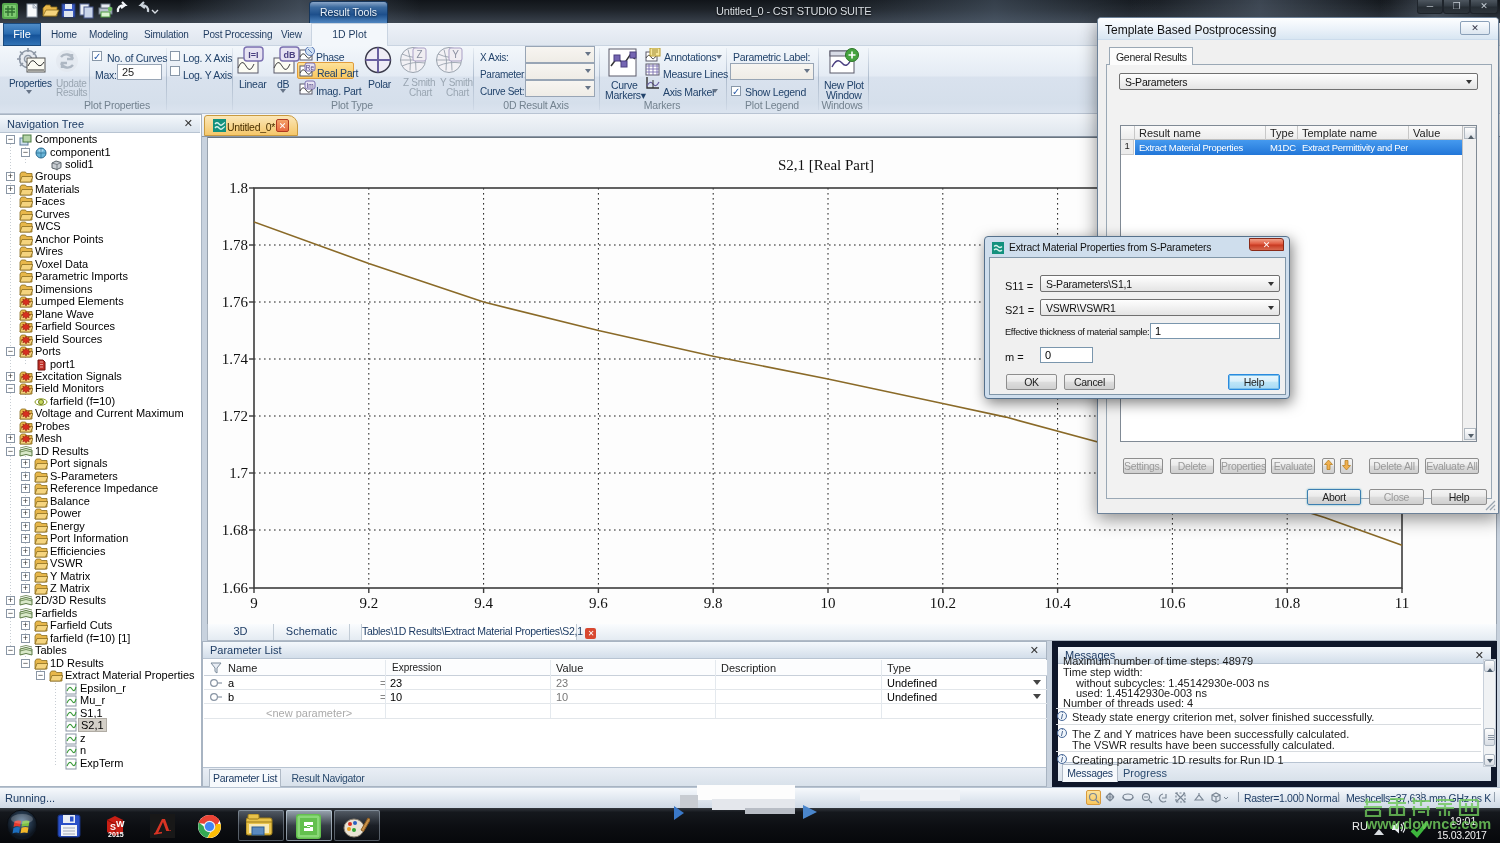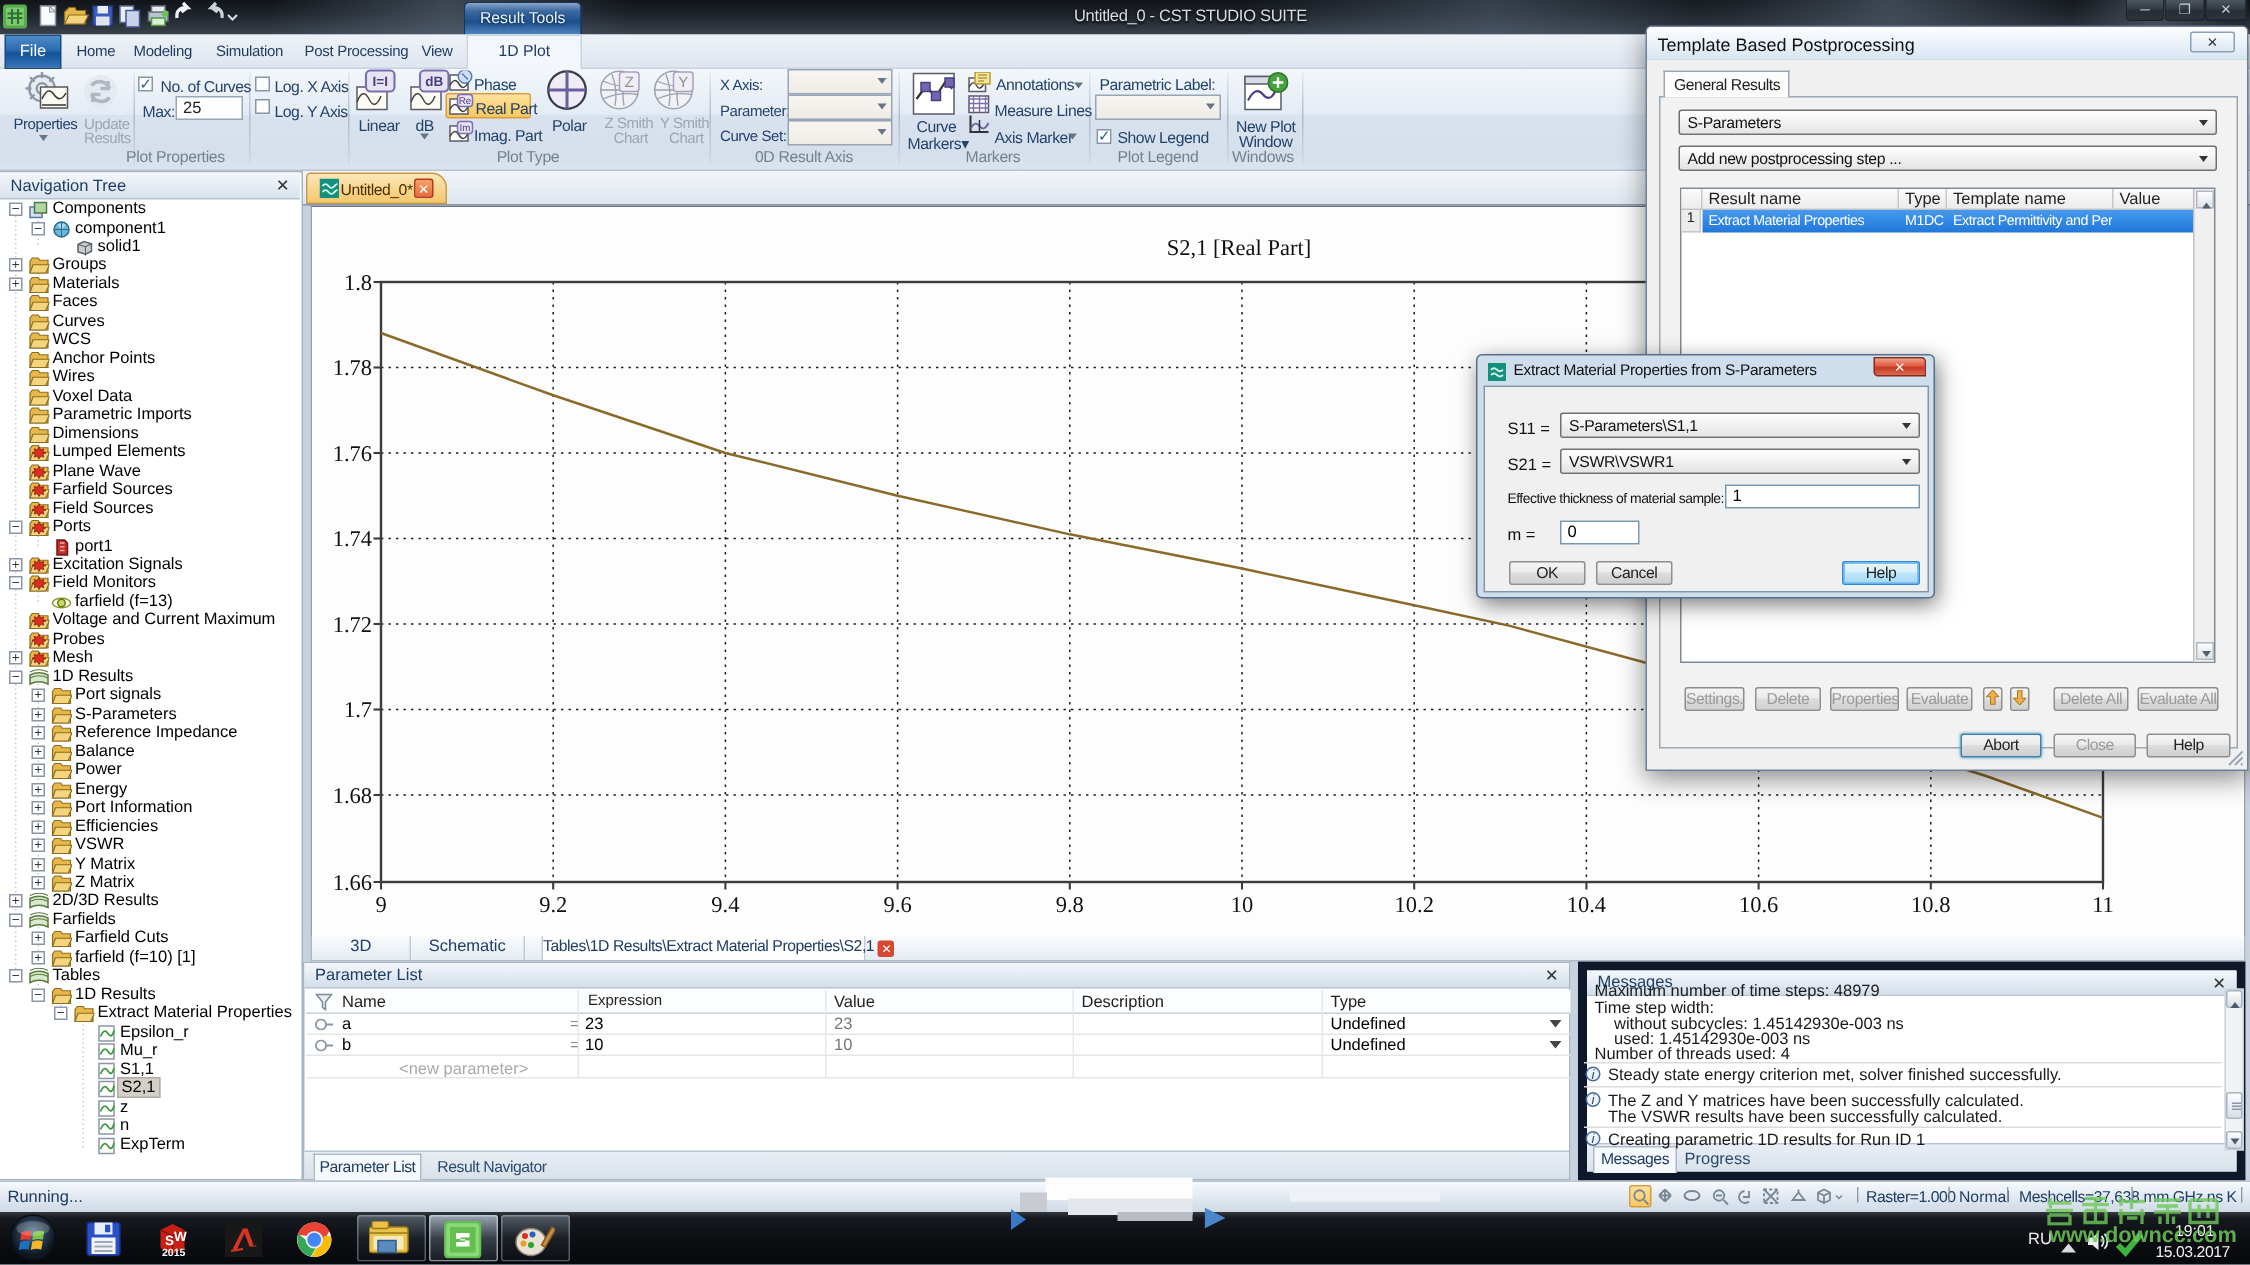--- a/index.html
+++ b/index.html
@@ -529,21 +529,21 @@
         <path d="M1 11 l2 -5.5 h11 l-2.5 5.5 z" fill="#f5d47e" stroke="#8a6d1f" stroke-width=".8"></path>
         <path d="M7 2 l1.2 2 2 -.8 -.6 2 2 .8 -2 .8 .6 2 -2 -.8 -1.2 2 -1.2 -2 -2 .8 .6 -2 -2 -.8 2 -.8 -.6 -2 2 .8 z" fill="#d83020" stroke="#8a1408" stroke-width=".5"></path>
       </svg></span>
     <span class="txt" style="left:35px;"><span>Field Monitors</span></span>
   </div>
 <div class="trow" style="left:0;top:394.9px;width:200px;">
     <span style="position:absolute;left:34px;top:1px;"><svg width="14" height="12">
         <ellipse cx="7" cy="6" rx="6" ry="3.2" fill="none" stroke="#8a9a20"></ellipse>
         <circle cx="7" cy="6" r="2.5" fill="#c8d860" stroke="#6a7a18"></circle>
       </svg></span>
-    <span class="txt" style="left:50px;"><span>farfield (f=13)</span></span>
+    <span class="txt" style="left:50px;"><span>farfield (f=10)</span></span>
   </div>
 <div class="trow" style="left:0;top:407.3px;width:200px;">
     <span style="position:absolute;left:19px;top:1px;"><svg width="14" height="12">
         <path d="M1 3 l1.5 -2 h4 l1 1.5 h5.5 v8.5 h-12 z" fill="#e8b74a" stroke="#8a6d1f" stroke-width=".8"></path>
         <path d="M1 11 l2 -5.5 h11 l-2.5 5.5 z" fill="#f5d47e" stroke="#8a6d1f" stroke-width=".8"></path>
         <path d="M7 2 l1.2 2 2 -.8 -.6 2 2 .8 -2 .8 .6 2 -2 -.8 -1.2 2 -1.2 -2 -2 .8 .6 -2 -2 -.8 2 -.8 -.6 -2 2 .8 z" fill="#d83020" stroke="#8a1408" stroke-width=".5"></path>
       </svg></span>
     <span class="txt" style="left:35px;"><span>Voltage and Current Maximum</span></span>
   </div>
 <div class="trow" style="left:0;top:419.8px;width:200px;">
@@ -990,21 +990,20 @@
 .combo{position:absolute;height:17px;background:linear-gradient(180deg,#fefefe,#f0f0f0 55%,#e4e4e4);border:1px solid #707070;border-radius:2px;font-size:10.5px;letter-spacing:-.2px;color:#111;padding:2px 0 0 5px;white-space:nowrap;}
 .combo .ar{position:absolute;right:5px;top:6px;width:0;height:0;border:3.5px solid transparent;border-top:4.5px solid #333;}
 </style>
 <div id="tpl">
  <div class="tbar"></div>
     <div class="title">Template Based Postprocessing</div>
  <div class="cbtn">✕</div>
  <div class="abs" style="left:11px;top:29px;width:84px;height:18px;background:#fcfcfc;border:1px solid #9aa8b5;border-bottom:none;font-size:10.5px;letter-spacing:-.3px;padding:3px 0 0 6px;color:#222;z-index:2;white-space:nowrap;">General Results</div>
  <div class="abs" style="left:8px;top:46px;width:386px;height:435px;background:#f2f2f2;border:1px solid #9aa8b5;"></div>
  <div class="combo" style="left:21px;top:55px;width:359px;">S-Parameters<span class="ar"></span></div>
- <div class="combo" style="left:21px;top:79px;width:359px;">Add new postprocessing step ...<span class="ar"></span></div>
  <div class="abs" style="left:22px;top:107px;width:357px;height:317px;background:#fff;border:1px solid #808a95;">
    <div class="abs" style="left:0;top:0;width:355px;height:14px;background:linear-gradient(180deg,#fafafa,#ececec);border-bottom:1px solid #c0c0c0;font-size:11px;color:#222;">
      <span class="abs" style="left:18px;top:1px;">Result name</span>
      <span class="abs" style="left:149px;top:1px;">Type</span>
      <span class="abs" style="left:181px;top:1px;">Template name</span>
      <span class="abs" style="left:292px;top:1px;">Value</span>
      <span class="abs" style="left:13px;top:0;width:1px;height:14px;background:#c8c8c8;"></span>
      <span class="abs" style="left:144px;top:0;width:1px;height:14px;background:#c8c8c8;"></span>
      <span class="abs" style="left:176px;top:0;width:1px;height:14px;background:#c8c8c8;"></span>
      <span class="abs" style="left:287px;top:0;width:1px;height:14px;background:#c8c8c8;"></span>

